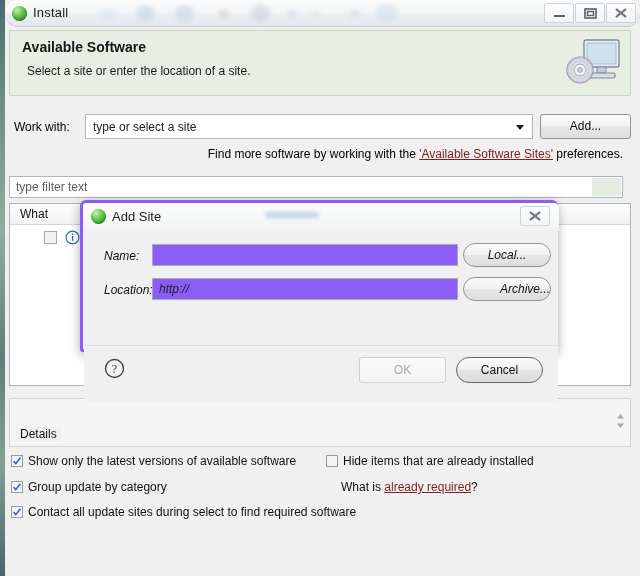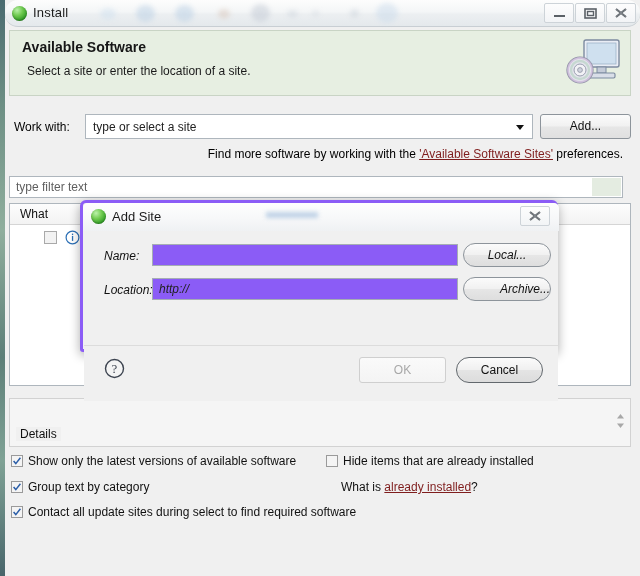--- a/index.html
+++ b/index.html
@@ -532,34 +532,34 @@
     <span class="cbox"></span>
     <span class="cblabel">Hide items that are already installed</span>
   </div>
 
   <div class="cbrow" id="cb3">
     <span class="cbox">
       <svg width="10" height="10" viewBox="0 0 10 10" aria-hidden="true">
         <path d="M1.6 5 L3.8 7.6 L8.4 1.8" stroke="#2b5ea8" stroke-width="1.5" fill="none"></path>
       </svg>
     </span>
-    <span class="cblabel">Group text by category</span>
+    <span class="cblabel">Group update by category</span>
   </div>
 
   <div class="cbrow" id="cb4">
     <span class="cbox">
       <svg width="10" height="10" viewBox="0 0 10 10" aria-hidden="true">
         <path d="M1.6 5 L3.8 7.6 L8.4 1.8" stroke="#2b5ea8" stroke-width="1.5" fill="none"></path>
       </svg>
     </span>
     <span class="cblabel">Contact all update sites during select to find required software</span>
   </div>
 
   <div id="whatis">
-    <span>What is </span><span class="link">already installed</span><span>?</span>
+    <span>What is </span><span class="link">already required</span><span>?</span>
   </div>
 
   <div id="dialog">
     <div id="dlg-titlebar">
       <div id="dlg-icon"></div>
       <div id="dlg-title">Add Site</div>
       <div id="dlg-ghost"></div>
       <div id="dlg-close">
         <svg width="28" height="18" viewBox="0 0 28 18" aria-hidden="true">
           <path d="M9 5 L19 13 M19 5 L9 13" stroke="#555b61" stroke-width="2" fill="none"></path>

